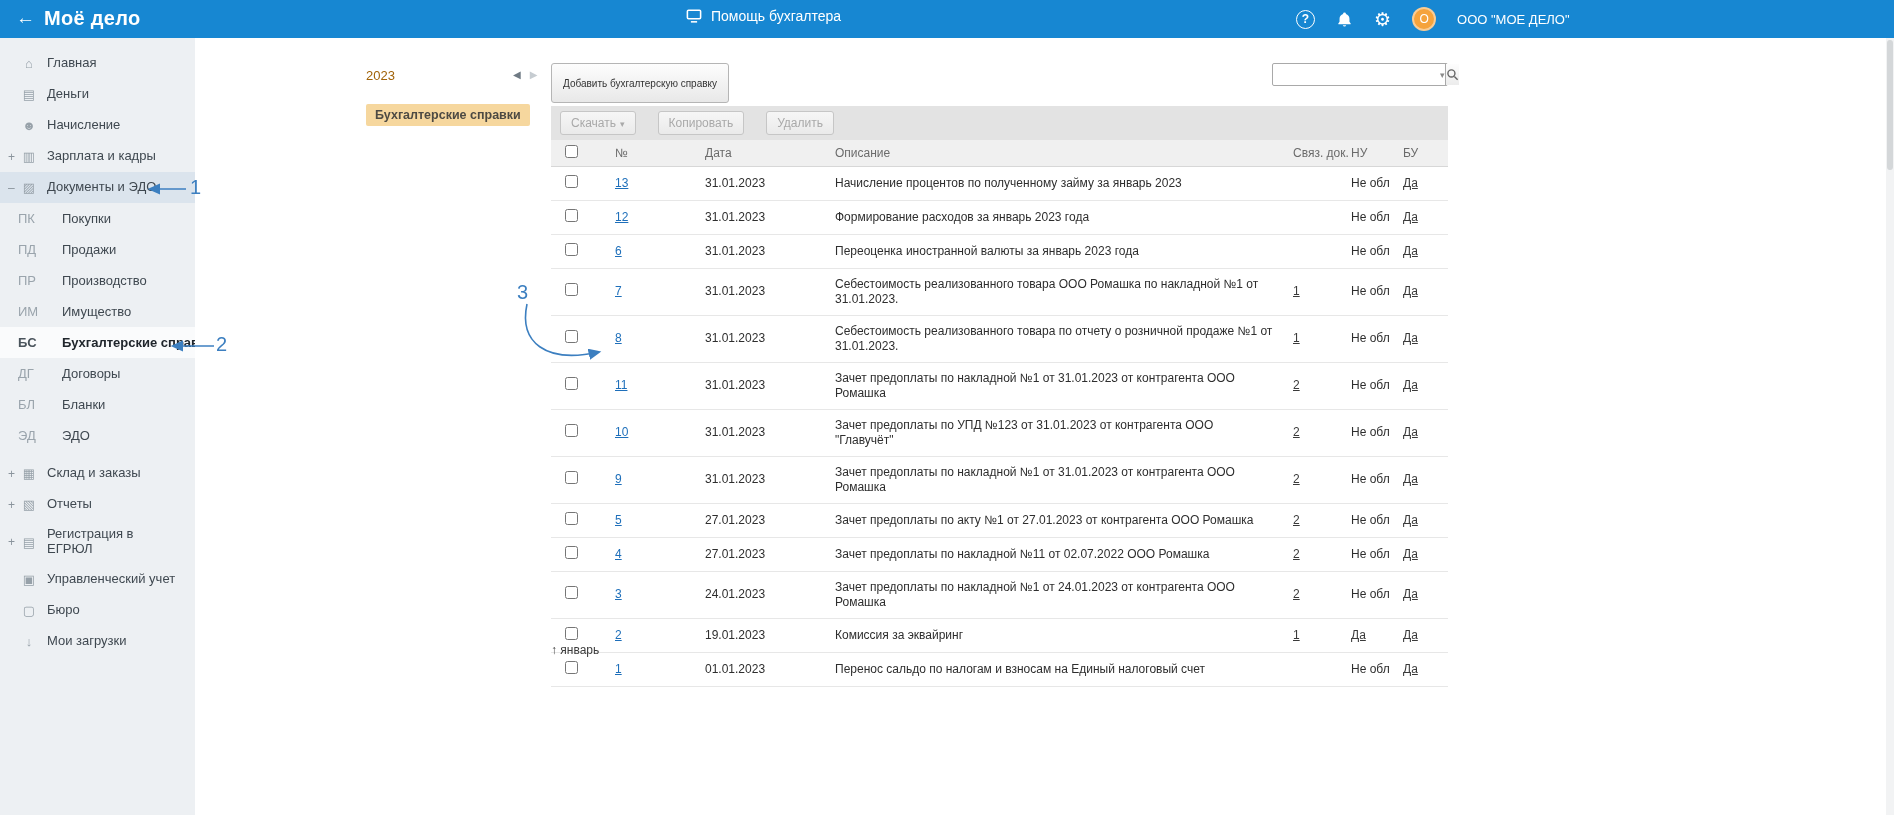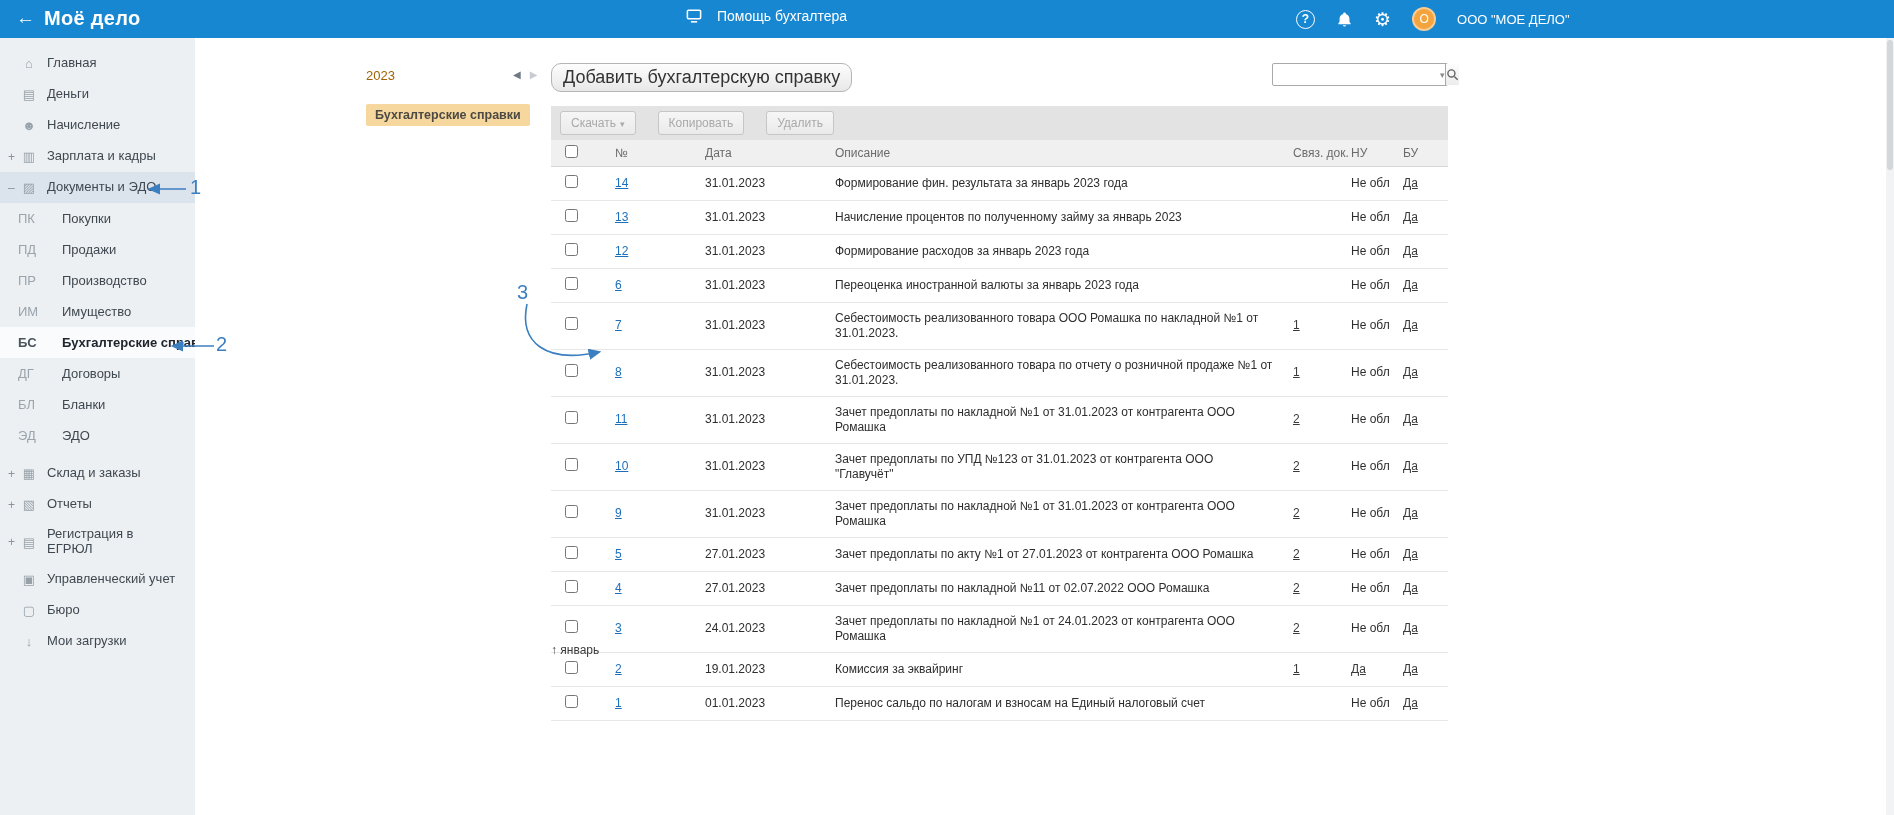--- a/index.html
+++ b/index.html
@@ -3,21 +3,21 @@
 <meta charset="utf-8">
 <style>
   *{box-sizing:border-box;margin:0;padding:0}
   html,body{width:1894px;height:815px}
   body{font-family:"Liberation Sans","DejaVu Sans",sans-serif;font-size:13px;color:#333;background:#fff;overflow:hidden;position:relative}
 
   
   .topbar{position:absolute;top:0;left:0;width:100%;height:38px;background:#1787d2;color:#fff;z-index:5}
   .tb-back{position:absolute;left:16px;top:7px;font-size:19px;cursor:pointer}
   .tb-logo{position:absolute;left:44px;top:7px;font-size:20px;font-weight:700;letter-spacing:.3px}
-  .tb-center{position:absolute;left:686px;top:0;height:32px;display:flex;align-items:center;gap:15px;font-size:14px}
+  .tb-center{position:absolute;left:686px;top:0;height:32px;display:flex;align-items:center;gap:9px;font-size:14px}
   .tb-right{position:absolute;left:1296px;top:0;height:38px;display:flex;align-items:center;gap:21px}
   .help-circle{width:19px;height:19px;border:1.6px solid #fff;border-radius:50%;display:flex;align-items:center;justify-content:center;font-size:12px;font-weight:700;cursor:pointer}
   .bell,.gear{cursor:pointer;display:flex;align-items:center}
   .gear{font-size:19px;line-height:1}
   .avatar{width:24px;height:24px;border-radius:50%;background:#f5a33c;display:flex;align-items:center;justify-content:center;font-size:12px;color:#fff;border:2px solid rgba(255,255,255,.45);cursor:pointer}
   .company{font-size:13px;white-space:nowrap}
 
   
   .sidebar{position:absolute;top:38px;left:0;width:195px;height:777px;background:#edf0f3;padding-top:10px;overflow:hidden}
   .sb-item{display:flex;align-items:center;height:31px;padding-left:8px;cursor:pointer;font-size:13px;color:#3f4850}
@@ -33,21 +33,21 @@
   .sb-sub-label{margin-left:18px;white-space:nowrap}
   .sb-sub-selected{background:#fafbfc;font-weight:700;color:#20262c}
   .sb-sub-selected .sb-code{color:#4a545c;font-weight:700}
 
   
   .main{position:absolute;top:38px;left:195px;right:0;bottom:0;background:#fff}
   .year-link{position:absolute;left:171px;top:30px;color:#a16207;cursor:pointer}
   .pager{position:absolute;left:318px;top:31px;font-size:10px;display:flex;gap:9px}
   .pager-prev{color:#6f7a84;cursor:pointer}
   .pager-next{color:#c6ccd1;cursor:pointer}
-  .add-btn{position:absolute;left:356px;top:25px;height:29px;padding:0 11px;font-size:18px;color:#333;background:linear-gradient(#fdfdfd,#e8e8e8);border:1px solid #b5b5b5;border-radius:10px;cursor:pointer;font-family:inherit}
+  .add-btn{position:absolute;left:356px;top:25px;height:40px;padding:0 11px;font-size:10px;color:#333;background:linear-gradient(#fdfdfd,#e8e8e8);border:1px solid #b5b5b5;border-radius:3px;cursor:pointer;font-family:inherit}
   .searchbox{position:absolute;left:1077px;top:25px;width:176px;height:23px;border:1px solid #a9a9a9;background:#fff;display:flex;align-items:stretch;border-radius:2px}
   .searchbox input{flex:1;border:none;outline:none;padding:0 6px;font-size:12px;font-family:inherit;background:transparent}
   .search-caret{width:17px;display:flex;align-items:center;justify-content:center;color:#8a8a8a;font-size:9px;cursor:pointer}
   .search-btn{width:24px;border:none;border-left:1px solid #a9a9a9;background:linear-gradient(#fdfdfd,#ececec);display:flex;align-items:center;justify-content:center;cursor:pointer}
   .filter-tag{position:absolute;left:171px;top:66px;background:#f6d79e;color:#4d4a43;font-weight:700;font-size:12.5px;padding:4px 9px;border-radius:2px;cursor:pointer;white-space:nowrap}
 
   .tablewrap{position:absolute;left:356px;top:68px;width:897px}
   .toolbar{height:34px;background:#e3e3e3;display:flex;align-items:center;gap:22px;padding:0 9px}
   .tb-btn{height:24px;padding:0 10px;font-size:12px;color:#a9a9a9;background:linear-gradient(#f6f6f6,#eaeaea);border:1px solid #c6c6c6;border-radius:3px;font-family:inherit}
   .tb-btn .dd{font-size:9px;margin-left:4px}
@@ -237,29 +237,20 @@
           <th class="c-date">Дата</th>
           <th class="c-desc">Описание</th>
           <th class="c-linked">Связ. док.</th>
           <th class="c-nu">НУ</th>
           <th class="c-bu">БУ</th>
         </tr>
       </thead>
       <tbody>
           <tr>
             <td class="c-check"><input type="checkbox" style=""></td>
-            <td class="c-num"><span class="num-link">14</span></td>
-            <td class="c-date">31.01.2023</td>
-            <td class="c-desc">Формирование фин. результата за январь 2023 года</td>
-            <td class="c-linked"></td>
-            <td class="c-nu"><span>Не обл</span></td>
-            <td class="c-bu"><span class="dark-link">Да</span></td>
-          </tr>
-          <tr>
-            <td class="c-check"><input type="checkbox" style=""></td>
             <td class="c-num"><span class="num-link">13</span></td>
             <td class="c-date">31.01.2023</td>
             <td class="c-desc">Начисление процентов по полученному займу за январь 2023</td>
             <td class="c-linked"></td>
             <td class="c-nu"><span>Не обл</span></td>
             <td class="c-bu"><span class="dark-link">Да</span></td>
           </tr>
           <tr>
             <td class="c-check"><input type="checkbox" style=""></td>
             <td class="c-num"><span class="num-link">12</span></td>

